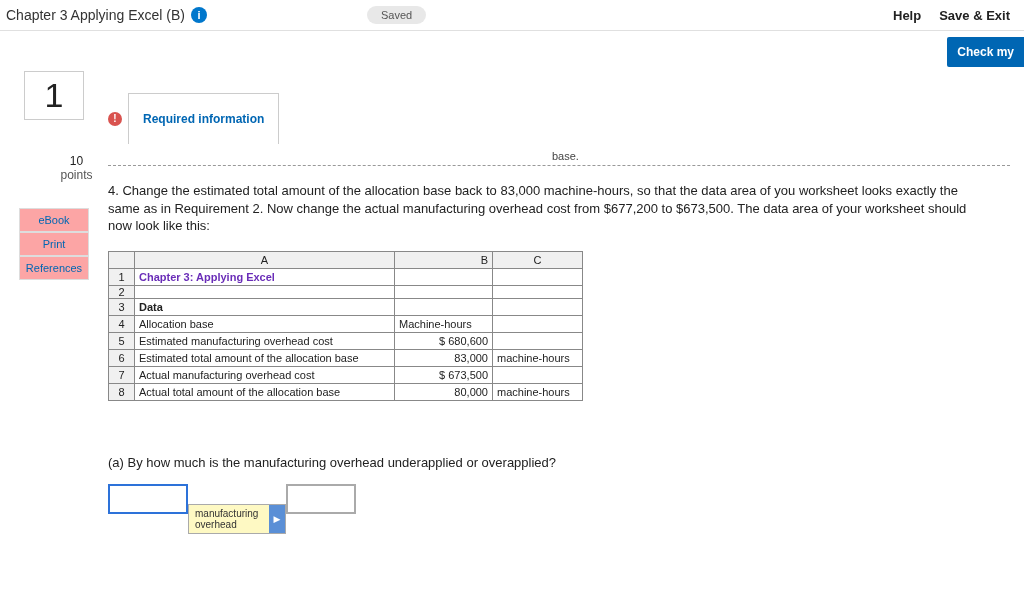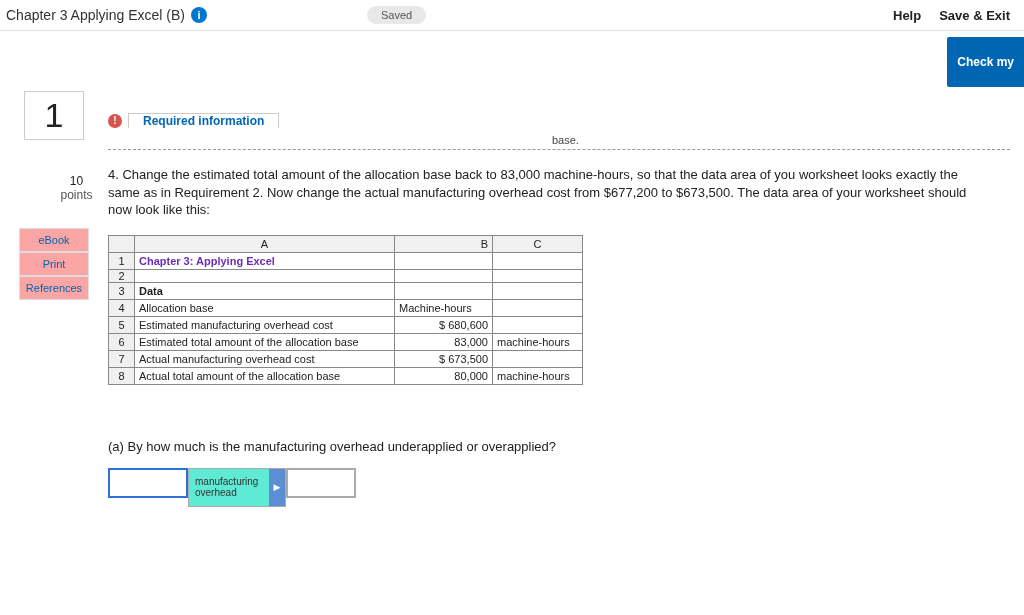--- a/index.html
+++ b/index.html
@@ -5,47 +5,47 @@
 * { box-sizing: border-box; margin: 0; padding: 0; }
 body { font-family: Arial, sans-serif; font-size: 13px; color: #333; background: #fff; width: 1024px; height: 615px; overflow: hidden; }
 .top-bar { display: flex; align-items: center; padding: 6px 14px 6px 6px; border-bottom: 1px solid #e0e0e0; }
 .top-title { font-size: 14px; color: #333; text-align: right; }
 .info-icon { width:16px; height:16px; border-radius:50%; background:#0077cc; color:#fff; font-size:11px; display:inline-flex; align-items:center; justify-content:center; margin-left:6px; font-weight:bold; }
 .spacer { flex:1; }
 .saved-pill { background:#e8e8e8; color:#555; font-size:11px; padding:3px 14px; border-radius:10px; margin-left:160px; }
 .top-links { display:flex; gap:18px; align-items:center; margin-left:auto; }
 .top-link { font-size:13px; font-weight:bold; color:#222; cursor:pointer; }
 .check-bar { display:flex; justify-content:flex-end; padding:6px 0 0 0; }
-.check-btn { background:#0066b3; color:#fff; font-size:12px; font-weight:bold; padding:18px 10px; border:none; cursor:pointer; border-radius:2px 0 0 2px; }
+.check-btn { background:#0066b3; color:#fff; font-size:12px; font-weight:bold; padding:8px 10px; border:none; cursor:pointer; border-radius:2px 0 0 2px; }
 .main { display:flex; padding:0 0 0 0; }
 .left-col { width:108px; display:flex; flex-direction:column; align-items:center; padding-top:4px; }
 .q-box { border:1px solid #ccc; padding:4px 20px; font-size:34px; font-weight:300; color:#222; margin-bottom:34px; }
 .points { text-align:center; font-size:12px; color:#555; margin-bottom:26px;margin-left:45px; }
 .points-num { color:#222; }
 .side-link { border:1px solid #ddd; font-size:11px; color:#0066b3; padding:5px 0; width:70px; text-align:center; cursor:pointer; background:#fca5a5; }
 .content { flex:1; padding:0 14px 0 0; }
 .req-row { display:flex; align-items:center; gap:6px; margin-top:26px; margin-bottom:6px; }
 .alert-icon { width:14px; height:14px; border-radius:50%; background:#d9534f; color:#fff; font-size:10px; display:inline-flex; align-items:center; justify-content:center; font-weight:bold; }
-.req-tab { border:1px solid #ccc; border-bottom:none; padding:0 14px; font-size:12px; font-weight:bold; color:#0066b3; background:#fff; }
+.req-tab { border:1px solid #ccc; border-bottom:none; padding:18px 14px; font-size:12px; font-weight:bold; color:#0066b3; background:#fff; }
 .frag-line { border-bottom:1px dashed #999; position:relative; height:16px; margin-bottom:16px; }
 .frag-text { position:absolute; left:440px; top:0; font-size:11px; color:#444; background:#fff; padding:0 4px; }
 .body-text { font-size:13px; color:#222; line-height:1.35; margin-bottom:16px; max-width:880px; }
 .excel-table { border-collapse:collapse; font-size:11px; color:#222; }
 .excel-table th, .excel-table td { border:1px solid #888; }
 .excel-table .hdr { background:#f0f0f0; text-align:center; font-weight:normal; }
 .excel-table .rownum { background:#f0f0f0; text-align:center; width:26px; }
 .excel-table .colA { width:260px; padding:2px 4px; }
 .excel-table .colB { width:98px; padding:2px 4px; text-align:right; }
 .excel-table .colC { width:90px; padding:2px 4px; }
 .bold-blue { color:#6a2db8; font-weight:bold; }
 .bold-black { font-weight:bold; }
 .question-text { font-size:13px; color:#222; margin-top:54px; margin-bottom:14px; }
 .answer-row { display:flex; align-items:stretch; }
 .ans-input { border:2px solid #2d72d9; width:80px; height:30px; background:#fff; }
-.dd { background:#5eead4; border:1px solid #aaa; display:flex; align-items:center; height:39px; position:relative; }
+.dd { background:#fef9c3; border:1px solid #aaa; display:flex; align-items:center; height:30px; position:relative;margin-top:20px; }
 .dd-label { font-size:10px; padding:0 6px; line-height:1.1; }
 .dd-arrow { width:16px; background:#5a8fd6; color:#fff; height:100%; display:flex; align-items:center; justify-content:center; font-size:9px; }
 .dd-big .dd-label { width:80px; }
 </style>
 </head>
 <body>
 
 <div class="top-bar">
   <span class="top-title">Chapter 3 Applying Excel (B)</span>
   <span class="info-icon">i</span>

